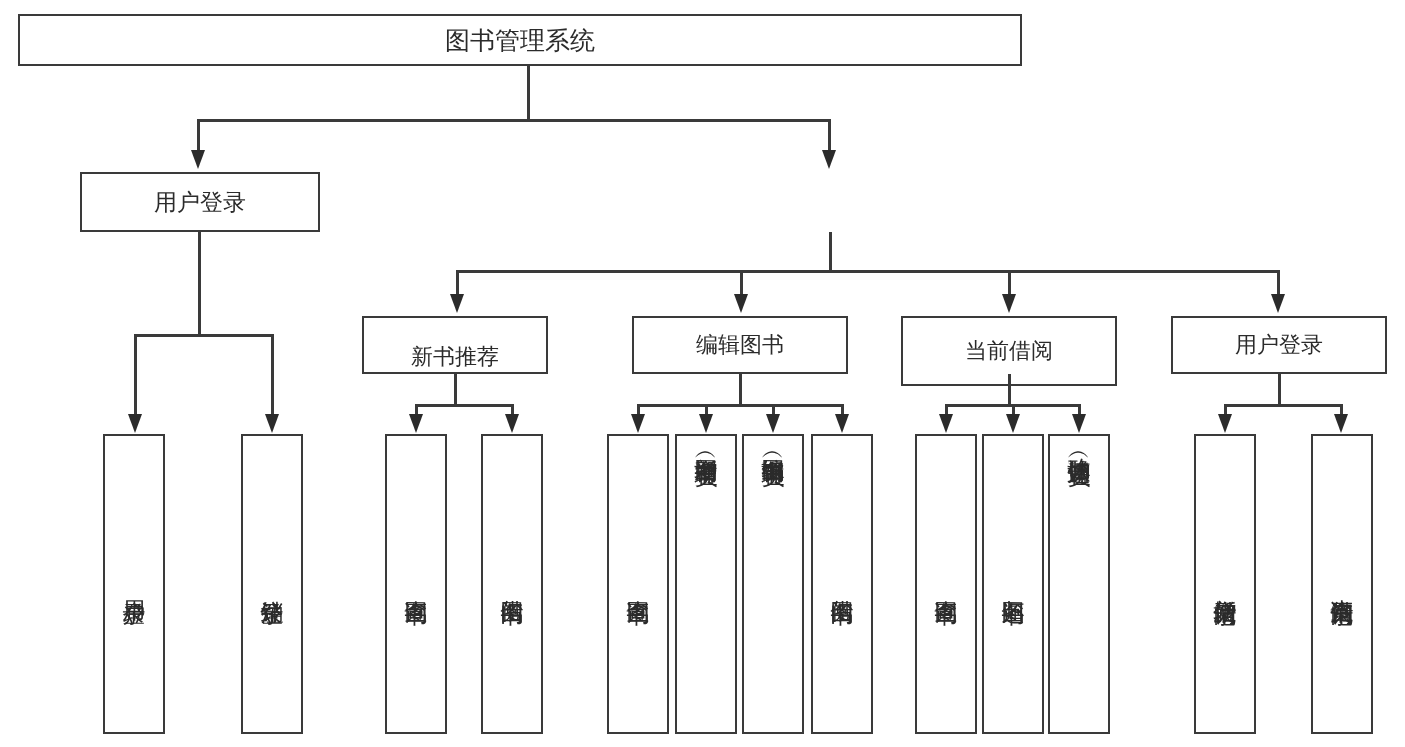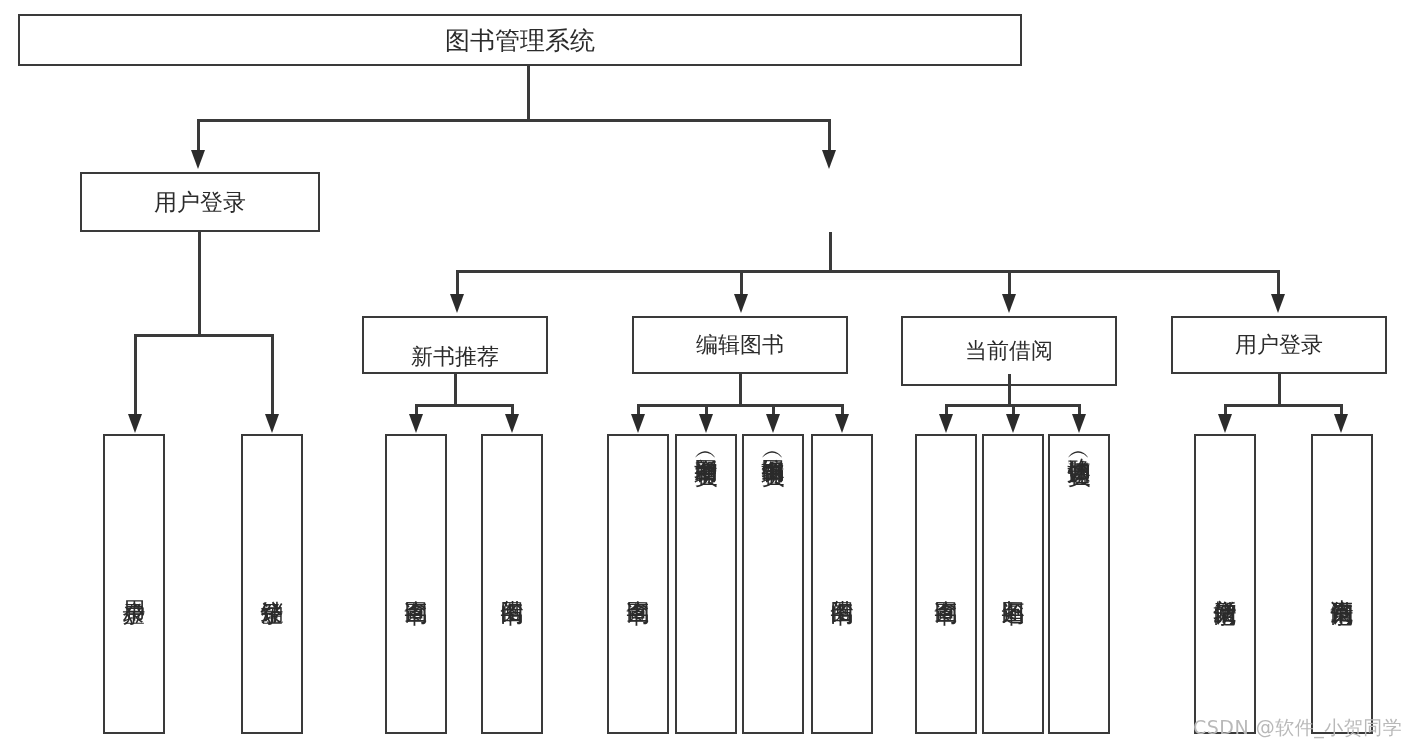--- a/index.html
+++ b/index.html
@@ -222,15 +222,14 @@
     <span class="vtext">确认归还（管理员）</span>
   </div>
 
   <div class="leaf align-center" style="left:1194px; top:434px; width:62px; height:300px;">
     <span class="vtext">新增借阅记录</span>
   </div>
   <div class="leaf align-center" style="left:1311px; top:434px; width:62px; height:300px;">
     <span class="vtext">查询借阅记录</span>
   </div>
 
-  <div class="watermark" style="left:1193px; top:715px;">CSDN @软件_小贺同学</div>
 
 </div>
 
 </body></html>

